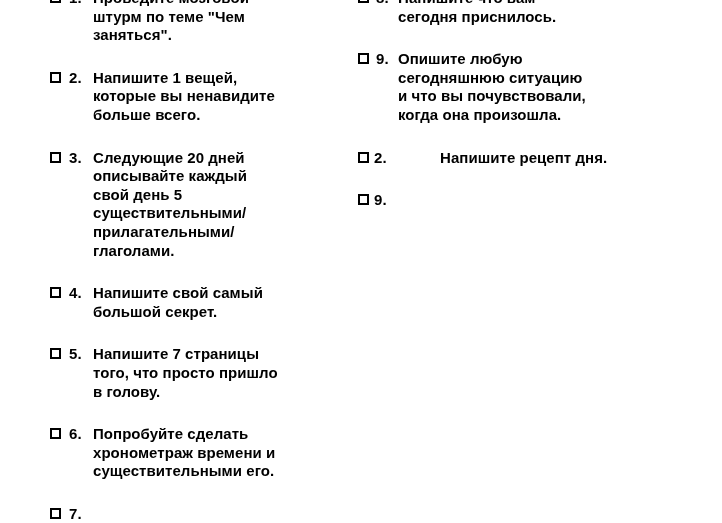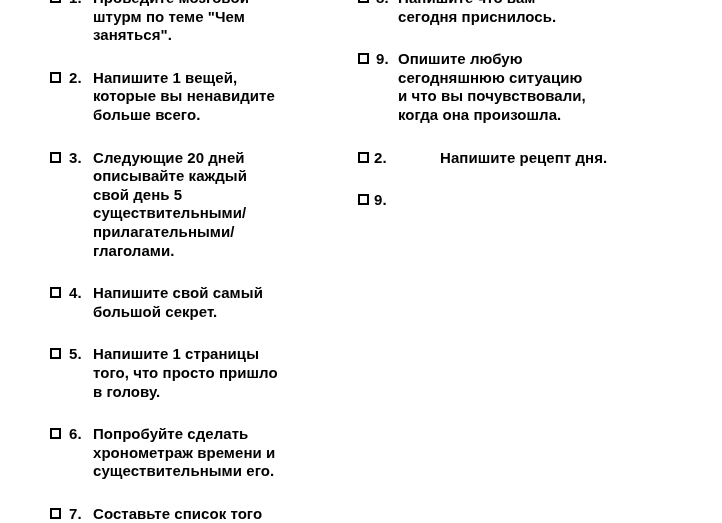--- a/index.html
+++ b/index.html
@@ -141,37 +141,36 @@
       <div class="item">
         <span class="checkbox"></span>
         <span class="num">4.</span>
         <p class="body-text">Напишите свой самый
 большой секрет.</p>
       </div>
 
       <div class="item">
         <span class="checkbox"></span>
         <span class="num">5.</span>
-        <p class="body-text">Напишите 1 страницы
+        <p class="body-text">Напишите 7 страницы
 того, что просто пришло
 в голову.</p>
       </div>
 
       <div class="item">
         <span class="checkbox"></span>
         <span class="num">6.</span>
         <p class="body-text">Попробуйте сделать
 хронометраж времени и
 существительными его.</p>
       </div>
 
       <div class="item">
         <span class="checkbox"></span>
         <span class="num">7.</span>
-        <p class="body-text">Составьте список того</p>
       </div>
 
     </div>
   </div>
 
   <div class="column" id="column-right">
     <div class="checklist" id="list-right">
 
       <div class="item">
         <span class="checkbox"></span>

